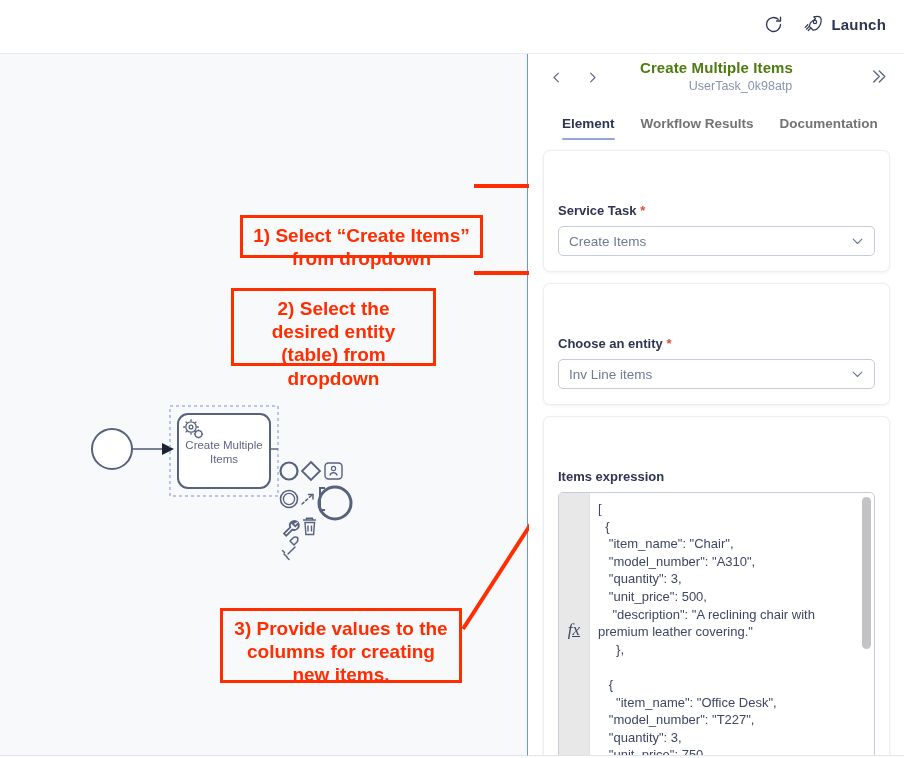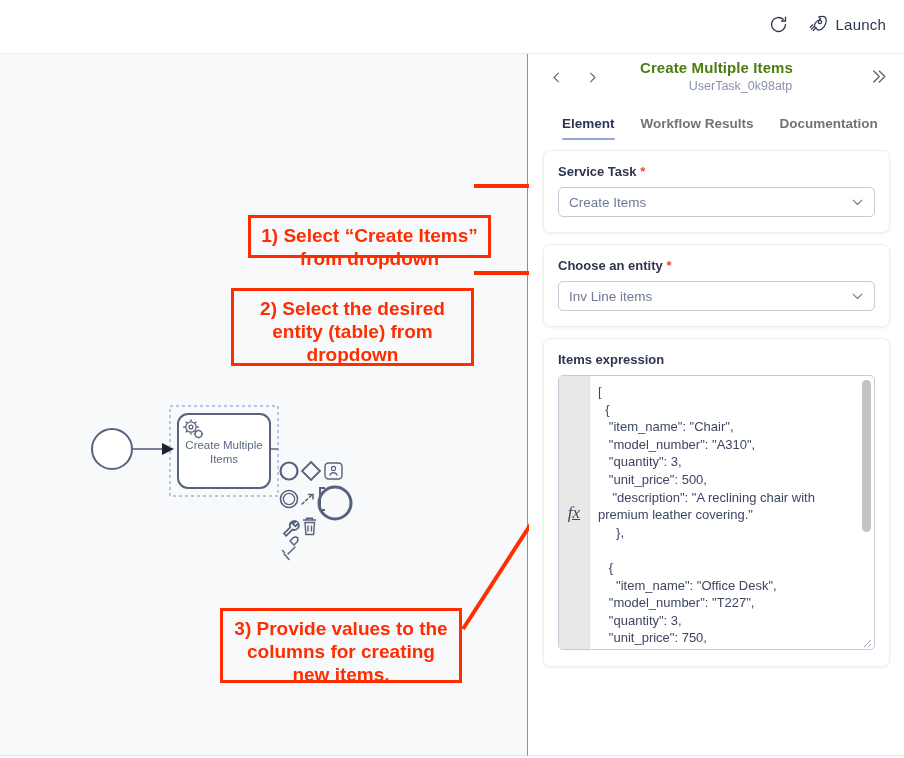--- a/index.html
+++ b/index.html
@@ -14,21 +14,21 @@
 
   
   .topbar{
     position:absolute;left:0;top:0;width:904px;height:54px;
     background:#ffffff;
     border-bottom:1px solid #e9ecf2;
     box-sizing:border-box;
   }
   .topbar-actions{
     position:absolute;right:18px;top:14px;
-    display:flex;align-items:center;gap:18px;
+    display:flex;align-items:center;gap:18px;font-weight:bold;
   }
   .icon-btn{
     display:flex;align-items:center;justify-content:center;
     cursor:pointer;color:#2e3552;
   }
   .launch-btn{
     display:flex;align-items:center;gap:8px;cursor:pointer;
     color:#2e3552;font-size:15px;
   }
   .launch-label{font-size:15px;color:#2e3552;letter-spacing:.2px;}
@@ -52,22 +52,22 @@
     background:#f8f9fb;
     color:#ff2d00;
     font-weight:bold;
     text-align:center;
     font-size:19px;
     line-height:1.22;
     padding:6px 8px;
     box-sizing:border-box;
     font-family:"Liberation Sans",sans-serif;
   }
-  #callout1{left:248px;top:161px;width:243px;height:43px;}
-  #callout2{left:231px;top:234px;width:243px;height:78px;}
+  #callout1{left:240px;top:161px;width:243px;height:43px;}
+  #callout2{left:231px;top:234px;width:205px;height:78px;}
   #callout3{left:220px;top:554px;width:242px;height:75px;}
 
   
   .panel{
     position:absolute;left:529px;top:54px;width:375px;height:702px;
     background:#ffffff;
     border-bottom:1px solid #e0e3ea;
     box-sizing:border-box;
     overflow:hidden;
   }
@@ -109,21 +109,21 @@
 
   .card{
     background:#ffffff;
     border:1px solid #eceef4;
     border-radius:7px;
     box-shadow:0 1px 3px rgba(40,50,90,.07);
     padding:13px 14px 15px 14px;
     margin-bottom:11px;
   }
   .field-label{
-    font-size:13px;font-weight:bold;color:#2e3552;margin-bottom:8px;
+    font-size:13px;font-weight:bold;color:#2e3552;margin-bottom:8px;margin-top:39px;
   }
   .req{color:#e8483a;font-weight:bold;}
   .select{
     position:relative;
     border:1px solid #c6cbda;
     border-radius:5px;
     height:30px;
     display:flex;align-items:center;
     padding:0 30px 0 10px;
     font-size:13.5px;color:#707a96;

